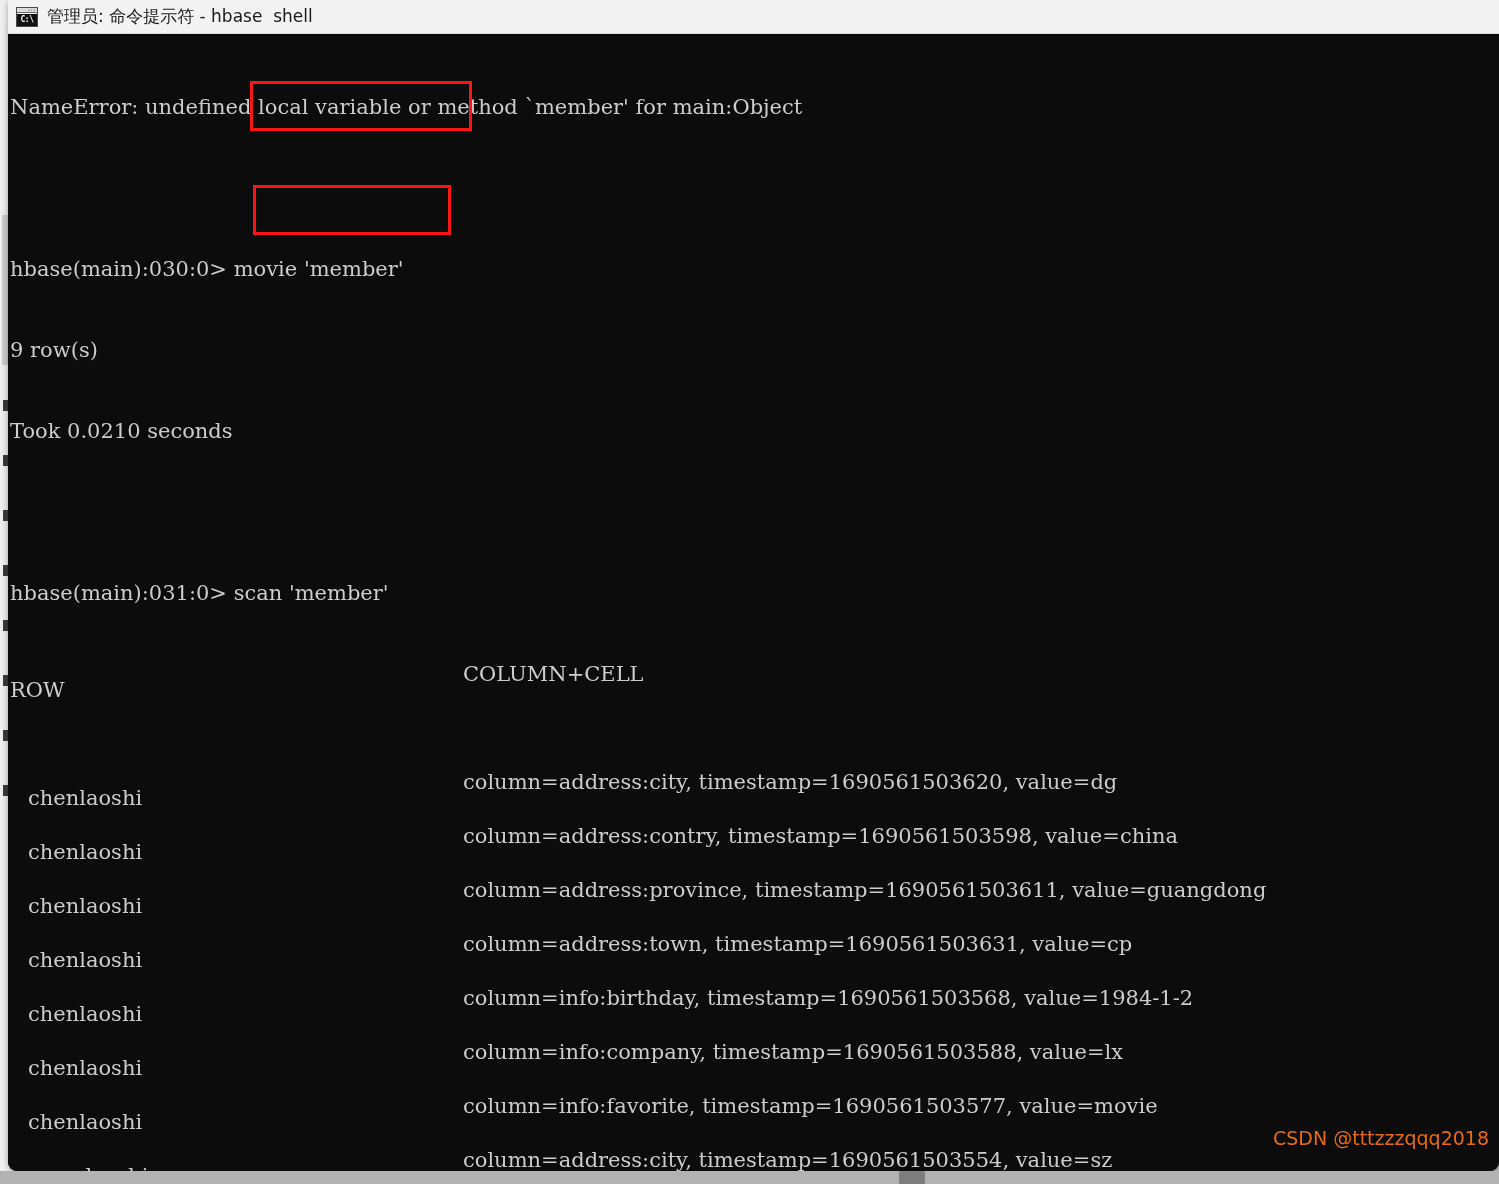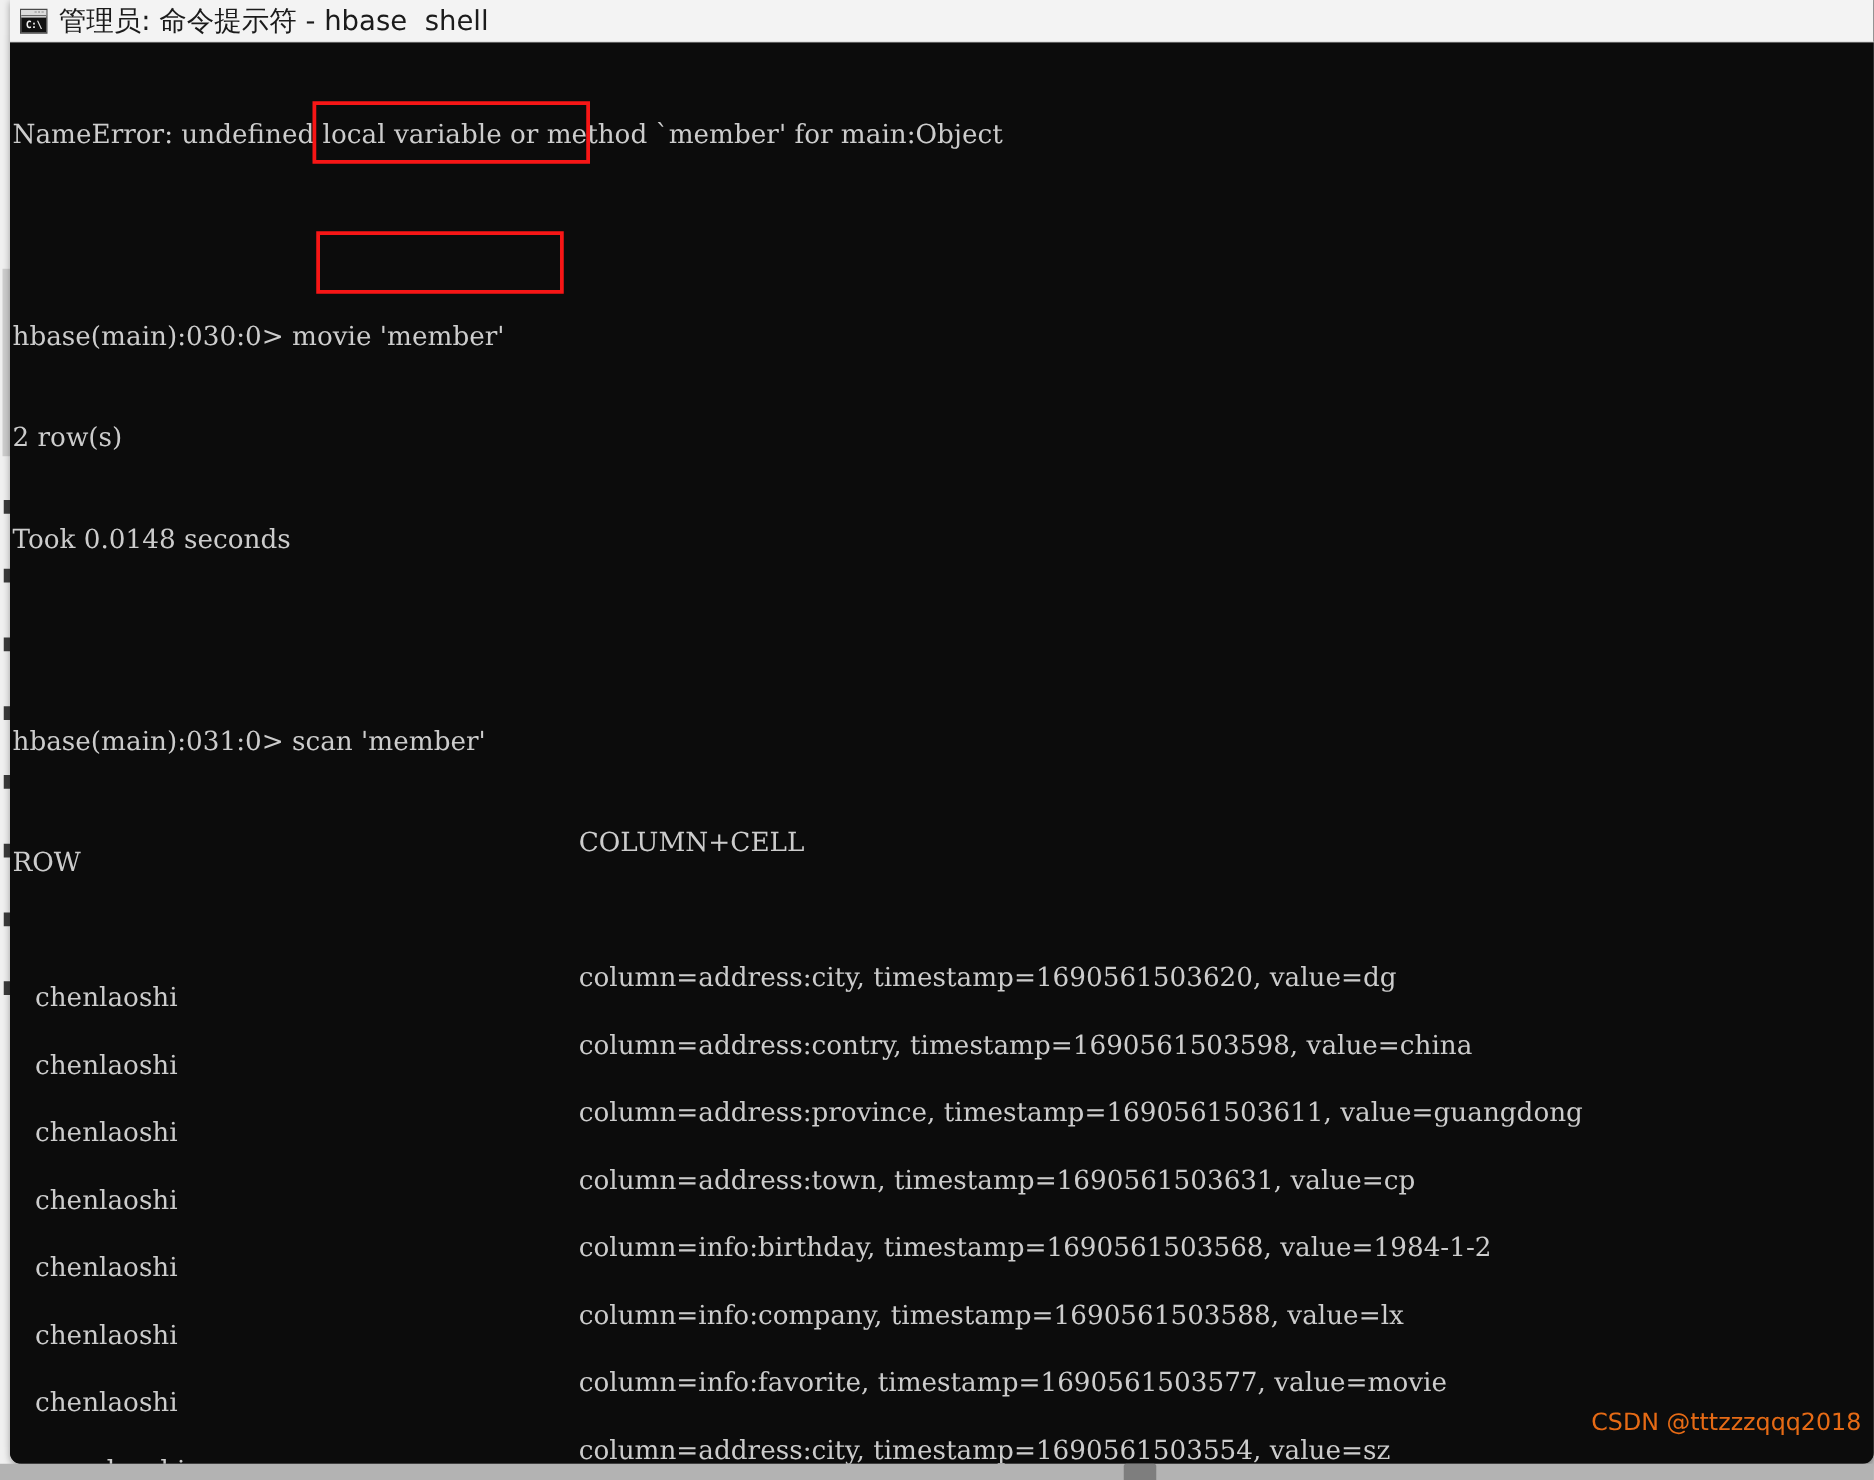--- a/index.html
+++ b/index.html
@@ -61,21 +61,21 @@
   .cmd-icon .body {
     position:absolute; left:0; top:6px; right:0; bottom:0;
     background:#111; color:#f0f0f0;
     font-family:"DejaVu Sans Mono", monospace;
     font-size:8px; font-weight:bold;
     display:flex; align-items:center; justify-content:center;
     letter-spacing:-.5px;
   }
   .title-text {
     font-family:"DejaVu Sans", sans-serif;
-    font-size:22px; color:#1b1b1b; white-space:pre;
+    font-size:17px; color:#1b1b1b; white-space:pre;
   }
 
   
   .term {
     position:absolute; left:0; top:34px; width:1491px; height:1137px;
     background:#0c0c0c;
     font-family:"DejaVu Serif", serif;
     font-size:21px;
     line-height:27px;
     color:#ccc;
@@ -139,22 +139,22 @@
         <div class="dots">▫▫▫</div>
         <div class="body">C:\</div>
       </div>
       <div class="title-text">管理员: 命令提示符 - hbase  shell</div>
     </div>
 
     <div class="term">
       <div class="line">NameError: undefined local variable or method `member' for main:Object</div>
       <div class="line blank"> </div>
       <div class="line"><span>hbase(main):030:0&gt;</span> <span>movie 'member'</span></div>
-      <div class="line">2 row(s)</div>
-      <div class="line">Took 0.0148 seconds</div>
+      <div class="line">9 row(s)</div>
+      <div class="line">Took 0.0210 seconds</div>
       <div class="line blank"> </div>
       <div class="line"><span>hbase(main):031:0&gt;</span> <span>scan 'member'</span></div>
       <div class="row-line" style="height:27px">
         <div class="rowkey" style="padding-left:0">ROW</div>
         <div class="cell">COLUMN+CELL</div>
       </div>
 
       <div id="scan-rows"><div class="row-line"><div class="rowkey">chenlaoshi</div><div class="cell">column=address:city, timestamp=1690561503620, value=dg</div></div><div class="row-line"><div class="rowkey">chenlaoshi</div><div class="cell">column=address:contry, timestamp=1690561503598, value=china</div></div><div class="row-line"><div class="rowkey">chenlaoshi</div><div class="cell">column=address:province, timestamp=1690561503611, value=guangdong</div></div><div class="row-line"><div class="rowkey">chenlaoshi</div><div class="cell">column=address:town, timestamp=1690561503631, value=cp</div></div><div class="row-line"><div class="rowkey">chenlaoshi</div><div class="cell">column=info:birthday, timestamp=1690561503568, value=1984-1-2</div></div><div class="row-line"><div class="rowkey">chenlaoshi</div><div class="cell">column=info:company, timestamp=1690561503588, value=lx</div></div><div class="row-line"><div class="rowkey">chenlaoshi</div><div class="cell">column=info:favorite, timestamp=1690561503577, value=movie</div></div><div class="row-line"><div class="rowkey">wanglaoshi</div><div class="cell">column=address:city, timestamp=1690561503554, value=sz</div></div></div>
 
       

